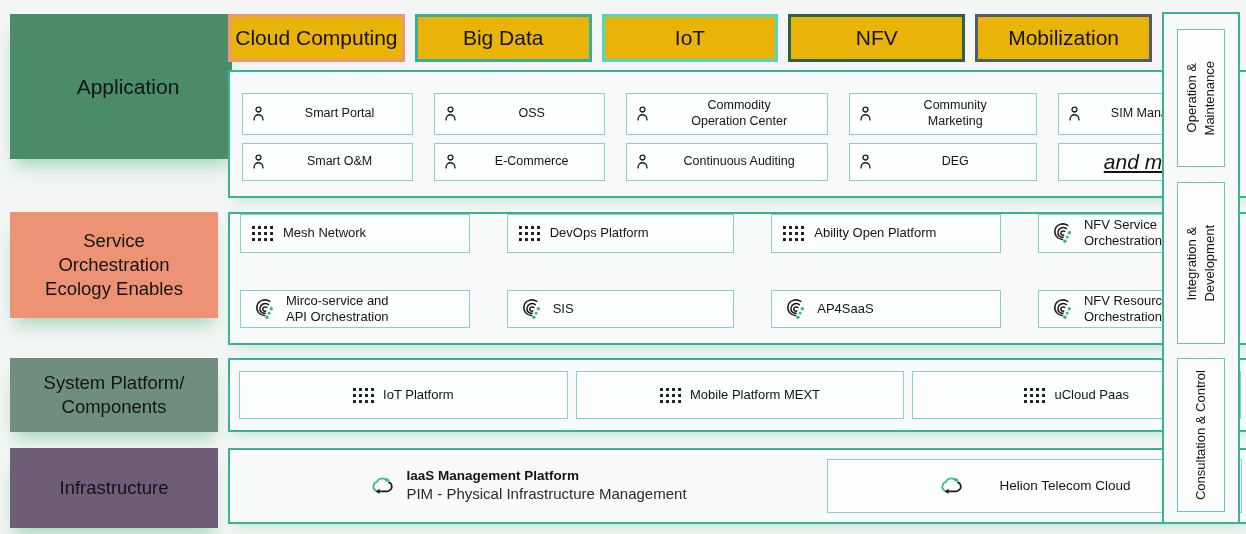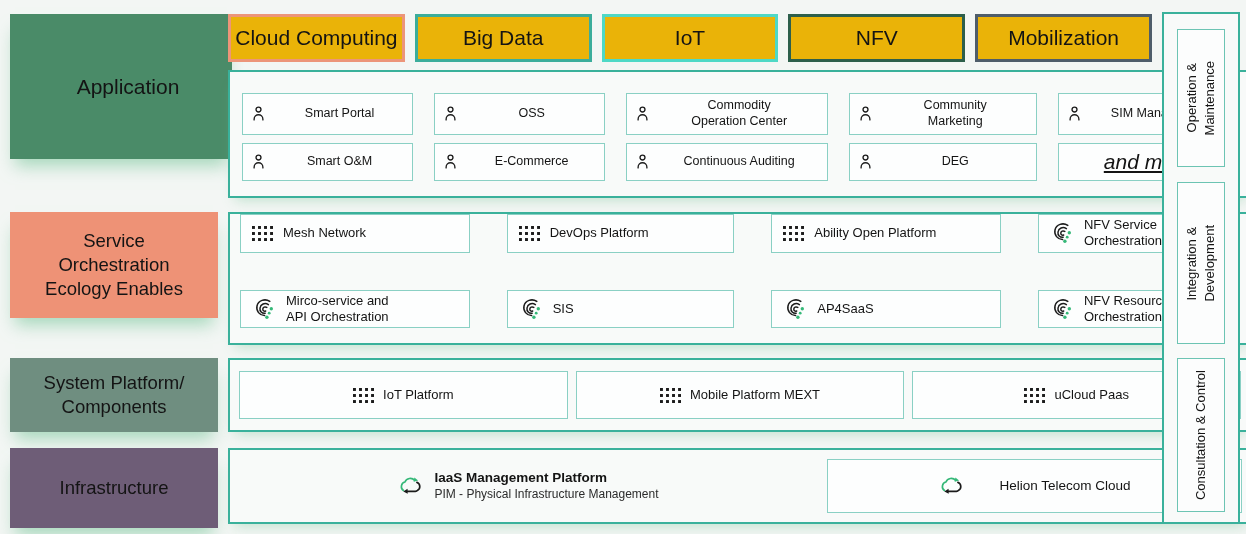--- a/index.html
+++ b/index.html
@@ -38,21 +38,21 @@
   .more{justify-content:center;font-style:italic;text-decoration:underline;font-size:21px;}
 
   .infra-cell{box-sizing:border-box;display:flex;align-items:center;justify-content:center;gap:10px;}
   .infra-cell.boxed{border:1.5px solid #8ad0c4;background:#fdfefe;}
   .cell-iaas{flex:1.32;}
   .cell-cc{flex:1;}
   .cell-helion{flex:.94;}
   .infra-text{display:flex;flex-direction:column;line-height:1.25;}
   .infra-title{font-size:13.5px;font-weight:bold;}
   .infra-title.plain{font-weight:normal;padding-left:24px;}
-  .infra-sub{font-size:12px;color:#2b2b2b;}
+  .infra-sub{font-size:15px;color:#2b2b2b;}
 
   
   .sidebar{position:absolute;left:1162px;top:12px;width:78px;height:512px;box-sizing:border-box;
     border:2px solid #3ab19b;background:#f8faf9;}
   .side-box{position:absolute;left:13px;width:48px;box-sizing:border-box;border:1.5px solid #6cc4b3;
     background:#fcfdfd;display:flex;align-items:center;justify-content:center;}
   .sb-0{top:15px;height:138px;}
   .sb-1{top:168px;height:162px;}
   .sb-2{top:344px;height:154px;}
   .vtext{writing-mode:vertical-rl;transform:rotate(180deg);text-align:center;white-space:pre-line;

